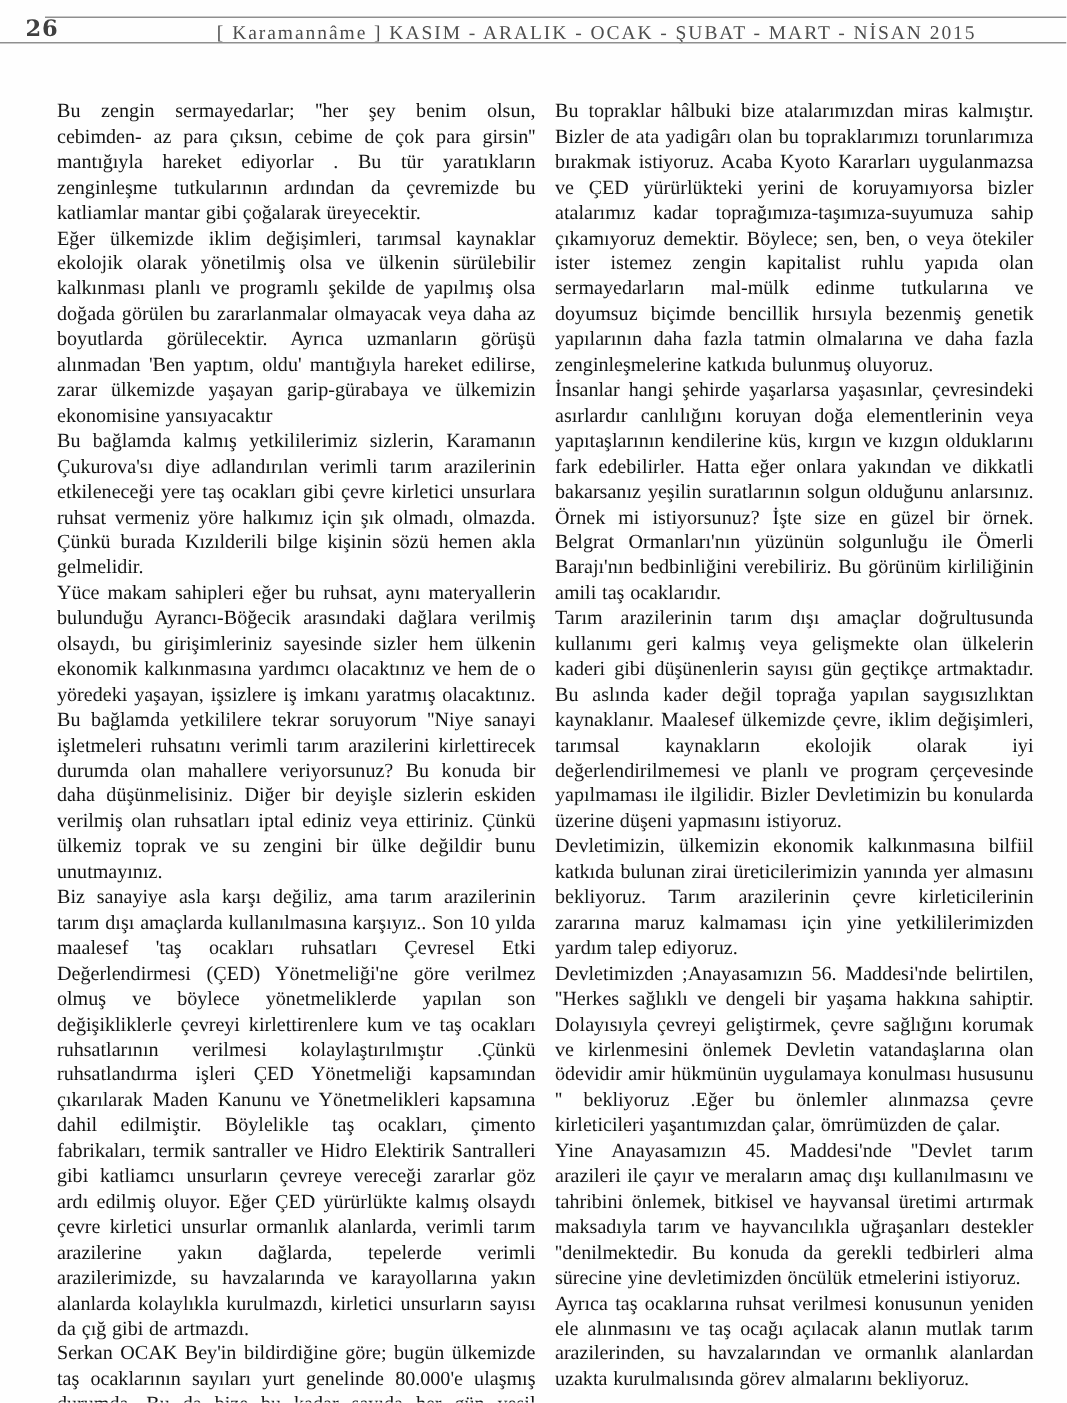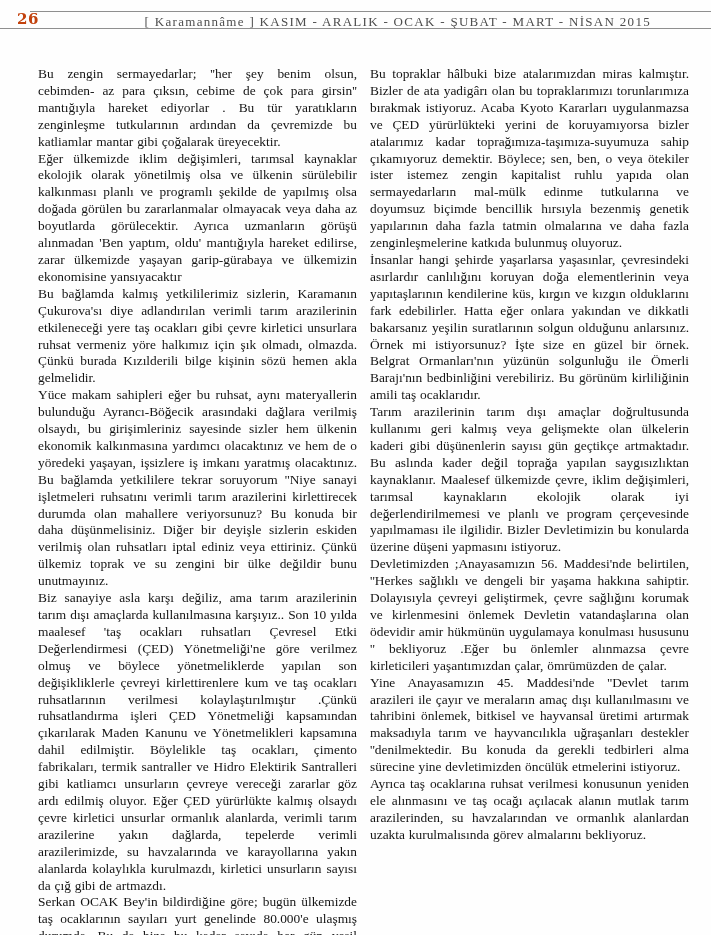--- a/index.html
+++ b/index.html
@@ -22,21 +22,21 @@
     border-top: 1.5px solid #8f8f8f;
   }
   .rule-bottom {
     position: absolute; top: 28px; left: 0; right: 0;
     border-top: 1.5px solid #8f8f8f;
   }
   .page-number {
     position: absolute; top: 10px; left: 17px;
     font-family: "DejaVu Serif", serif;
     font-weight: bold; font-size: 15px; letter-spacing: 0.5px;
-    color: #c2410c;
+    color: #404040;
   }
   .header-title {
     position: absolute; top: 14px; left: 80px; right: 60px;
     text-align: right;
     font-family: Liberation Serif, serif;
     font-size: 13px; letter-spacing: 1.3px;
     color: #4d4d4d;
     white-space: nowrap;
   }
   
@@ -71,19 +71,20 @@
         <p>Eğer ülkemizde iklim değişimleri, tarımsal kaynaklar ekolojik olarak yönetilmiş olsa ve ülkenin sürülebilir kalkınması planlı ve programlı şekilde de yapılmış olsa doğada görülen bu zararlanmalar olmayacak veya daha az boyutlarda görülecektir. Ayrıca uzmanların görüşü alınmadan 'Ben yaptım, oldu' mantığıyla hareket edilirse, zarar ülkemizde yaşayan garip-gürabaya ve ülkemizin ekonomisine yansıyacaktır</p>
         <p>Bu bağlamda kalmış yetkililerimiz sizlerin, Karamanın Çukurova'sı diye adlandırılan verimli tarım arazilerinin etkileneceği yere taş ocakları gibi çevre kirletici unsurlara ruhsat vermeniz yöre halkımız için şık olmadı, olmazda. Çünkü burada Kızılderili bilge kişinin sözü hemen akla gelmelidir.</p>
         <p>Yüce makam sahipleri eğer bu ruhsat, aynı materyallerin bulunduğu Ayrancı-Böğecik arasındaki dağlara verilmiş olsaydı, bu girişimleriniz sayesinde sizler hem ülkenin ekonomik kalkınmasına yardımcı olacaktınız ve hem de o yöredeki yaşayan, işsizlere iş imkanı yaratmış olacaktınız. Bu bağlamda yetkililere tekrar soruyorum ''Niye sanayi işletmeleri ruhsatını verimli tarım arazilerini kirlettirecek durumda olan mahallere veriyorsunuz? Bu konuda bir daha düşünmelisiniz. Diğer bir deyişle sizlerin eskiden verilmiş olan ruhsatları iptal ediniz veya ettiriniz. Çünkü ülkemiz toprak ve su zengini bir ülke değildir bunu unutmayınız.</p>
         <p>Biz sanayiye asla karşı değiliz, ama tarım arazilerinin tarım dışı amaçlarda kullanılmasına karşıyız.. Son 10 yılda maalesef 'taş ocakları ruhsatları Çevresel Etki Değerlendirmesi (ÇED) Yönetmeliği'ne göre verilmez olmuş ve böylece yönetmeliklerde yapılan son değişikliklerle çevreyi kirlettirenlere kum ve taş ocakları ruhsatlarının verilmesi kolaylaştırılmıştır .Çünkü ruhsatlandırma işleri ÇED Yönetmeliği kapsamından çıkarılarak Maden Kanunu ve Yönetmelikleri kapsamına dahil edilmiştir. Böylelikle taş ocakları, çimento fabrikaları, termik santraller ve Hidro Elektirik Santralleri gibi katliamcı unsurların çevreye vereceği zararlar göz ardı edilmiş oluyor. Eğer ÇED yürürlükte kalmış olsaydı çevre kirletici unsurlar ormanlık alanlarda, verimli tarım arazilerine yakın dağlarda, tepelerde verimli arazilerimizde, su havzalarında ve karayollarına yakın alanlarda kolaylıkla kurulmazdı, kirletici unsurların sayısı da çığ gibi de artmazdı.</p>
         <p>Serkan OCAK Bey'in bildirdiğine göre; bugün ülkemizde taş ocaklarının sayıları yurt genelinde 80.000'e ulaşmış durumda. Bu da bize bu kadar sayıda her gün yeşil alanların solgunlaşacağını veya tüketileceğini gösterir.</p>
       </div>
     <div class="col">
         <p>Bu topraklar hâlbuki bize atalarımızdan miras kalmıştır. Bizler de ata yadigârı olan bu topraklarımızı torunlarımıza bırakmak istiyoruz. Acaba Kyoto Kararları uygulanmazsa ve ÇED yürürlükteki yerini de koruyamıyorsa bizler atalarımız kadar toprağımıza-taşımıza-suyumuza sahip çıkamıyoruz demektir. Böylece; sen, ben, o veya ötekiler ister istemez zengin kapitalist ruhlu yapıda olan sermayedarların mal-mülk edinme tutkularına ve doyumsuz biçimde bencillik hırsıyla bezenmiş genetik yapılarının daha fazla tatmin olmalarına ve daha fazla zenginleşmelerine katkıda bulunmuş oluyoruz.</p>
         <p>İnsanlar hangi şehirde yaşarlarsa yaşasınlar, çevresindeki asırlardır canlılığını koruyan doğa elementlerinin veya yapıtaşlarının kendilerine küs, kırgın ve kızgın olduklarını fark edebilirler. Hatta eğer onlara yakından ve dikkatli bakarsanız yeşilin suratlarının solgun olduğunu anlarsınız. Örnek mi istiyorsunuz? İşte size en güzel bir örnek. Belgrat Ormanları'nın yüzünün solgunluğu ile Ömerli Barajı'nın bedbinliğini verebiliriz. Bu görünüm kirliliğinin amili taş ocaklarıdır.</p>
         <p>Tarım arazilerinin tarım dışı amaçlar doğrultusunda kullanımı geri kalmış veya gelişmekte olan ülkelerin kaderi gibi düşünenlerin sayısı gün geçtikçe artmaktadır. Bu aslında kader değil toprağa yapılan saygısızlıktan kaynaklanır. Maalesef ülkemizde çevre, iklim değişimleri, tarımsal kaynakların ekolojik olarak iyi değerlendirilmemesi ve planlı ve program çerçevesinde yapılmaması ile ilgilidir. Bizler Devletimizin bu konularda üzerine düşeni yapmasını istiyoruz.</p>
+        <p>Devletimizin, ülkemizin ekonomik kalkınmasına bilfiil katkıda bulunan zirai üreticilerimizin yanında yer almasını bekliyoruz. Tarım arazilerinin çevre kirleticilerinin zararına maruz kalmaması için yine yetkililerimizden yardım talep ediyoruz.</p>
         <p>Devletimizden ;Anayasamızın 56. Maddesi'nde belirtilen, ''Herkes sağlıklı ve dengeli bir yaşama hakkına sahiptir. Dolayısıyla çevreyi geliştirmek, çevre sağlığını korumak ve kirlenmesini önlemek Devletin vatandaşlarına olan ödevidir amir hükmünün uygulamaya konulması hususunu '' bekliyoruz .Eğer bu önlemler alınmazsa çevre kirleticileri yaşantımızdan çalar, ömrümüzden de çalar.</p>
         <p>Yine Anayasamızın 45. Maddesi'nde ''Devlet tarım arazileri ile çayır ve meraların amaç dışı kullanılmasını ve tahribini önlemek, bitkisel ve hayvansal üretimi artırmak maksadıyla tarım ve hayvancılıkla uğraşanları destekler ''denilmektedir. Bu konuda da gerekli tedbirleri alma sürecine yine devletimizden öncülük etmelerini istiyoruz.</p>
         <p>Ayrıca taş ocaklarına ruhsat verilmesi konusunun yeniden ele alınmasını ve taş ocağı açılacak alanın mutlak tarım arazilerinden, su havzalarından ve ormanlık alanlardan uzakta kurulmalısında görev almalarını bekliyoruz.</p>
       </div>
   </div>
 
 </div>
 
 </body></html>

